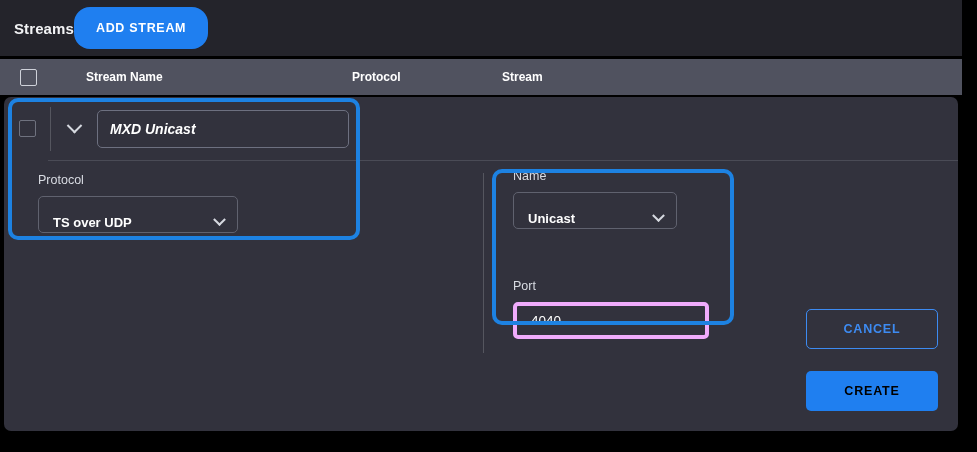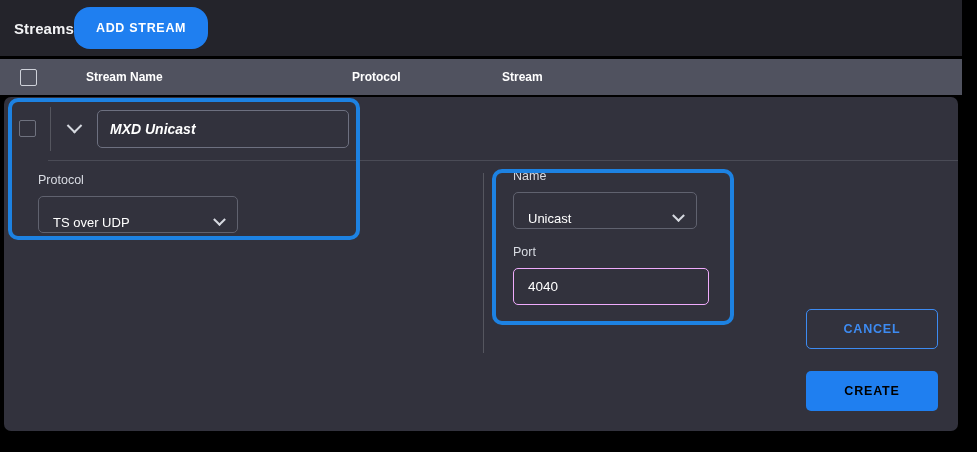--- a/index.html
+++ b/index.html
@@ -162,20 +162,21 @@
     width: 200px;
     height: 37px;
     background: transparent;
     border: 1px solid #60626f;
     border-radius: 5px;
     display: flex;
     align-items: center;
     justify-content: space-between;
     padding: 16px 13px 0 14px;
     cursor: pointer;
+    font-weight: bold;
   }
   .select-box .val {
     color: #ffffff;
     font-size: 13px;
   }
   .caret {
     display: inline-block;
     width: 9px; height: 9px;
     border-right: 2px solid #d6d9e0;
     border-bottom: 2px solid #d6d9e0;
@@ -189,27 +190,27 @@
     width: 1px; height: 180px;
     background: #55565f;
   }
 
   
   .right-col {
     position: absolute;
     left: 509px; top: 72px;
     width: 230px;
   }
-  .right-col .select-box { width: 184px; }
-  .port-label { margin-top: 16px; }
+  .right-col .select-box { width: 164px; }
+  .port-label { margin-top: 50px; }
   .port-input {
     width: 196px;
     height: 37px;
     background: transparent;
-    border: 1px solid #f0abfc;
+    border: 4px solid #f0abfc;
     border-radius: 5px;
     color: #ffffff;
     font-family: "Liberation Sans", sans-serif;
     font-size: 13.5px;
     padding: 0 14px;
     outline: none;
   }
 
   
   .footer {

